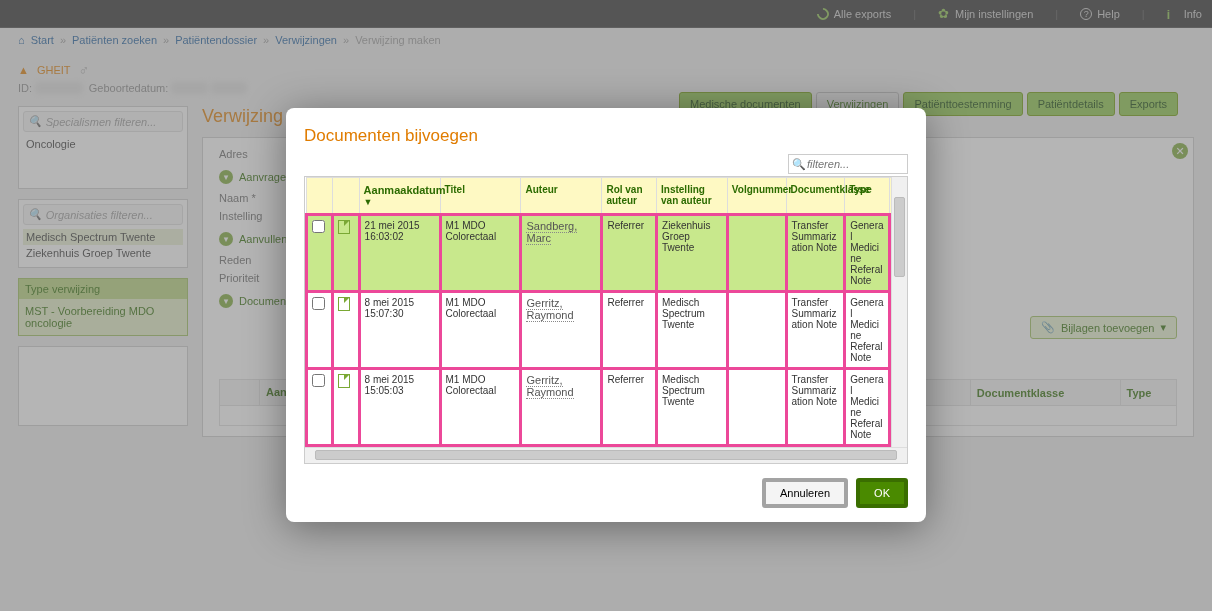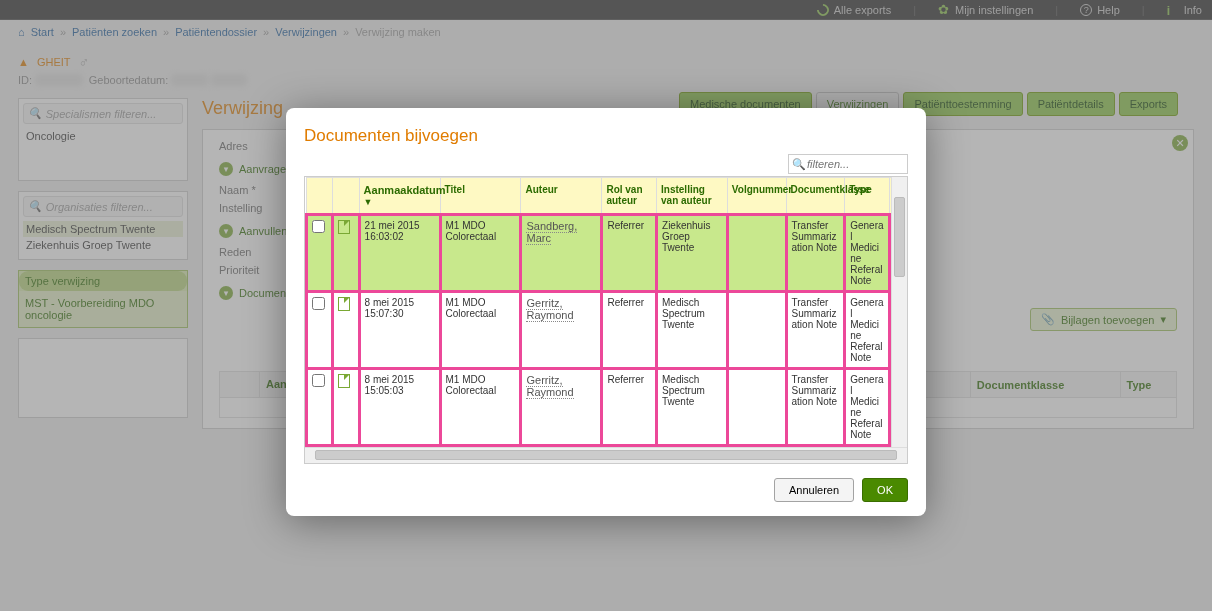--- a/index.html
+++ b/index.html
@@ -1,20 +1,20 @@
 <!DOCTYPE html>
 <html><head>
 <meta charset="utf-8">
 <style>
 *{box-sizing:border-box;margin:0;padding:0;font-family:Verdana,Arial,sans-serif;font-size:11px;}
 body{background:#eee;color:#333;width:1212px;height:611px;position:relative;overflow:hidden;}
 a{color:#1a5c9e;text-decoration:none;}
 
 
-.topbar{height:20px;background:#2b2b2b;color:#ccc;display:flex;justify-content:flex-end;align-items:center;padding:0 10px;gap:22px;font-size:11px;border-bottom:1px solid #444;}
+.topbar{height:28px;background:#2b2b2b;color:#ccc;display:flex;justify-content:flex-end;align-items:center;padding:0 10px;gap:22px;font-size:11px;border-bottom:1px solid #444;}
 .topbar .ti{display:flex;align-items:center;gap:5px;cursor:pointer;}
 .topbar .sep{color:#555;}
 .ico{display:inline-block;width:12px;height:12px;}
 .ico-refresh{border:2px solid #8bc34a;border-radius:50%;border-left-color:transparent;transform:rotate(45deg);}
 .ico-gear{color:#8bc34a;font-size:13px;line-height:12px;}
 .ico-help{border:1px solid #ccc;border-radius:50%;text-align:center;line-height:10px;color:#ccc;font-size:9px;}
 .ico-info{color:#8bc34a;font-weight:bold;font-size:12px;}
 
 
 .breadcrumb{height:24px;background:#eee;display:flex;align-items:center;padding:0 18px;gap:6px;color:#1a5c9e;font-size:11px;}
@@ -37,21 +37,21 @@
 
 .layout{display:flex;gap:14px;padding:8px 18px;}
 .sidebar{width:170px;}
 .filterbox{border:1px solid #ccc;background:#fff;margin-bottom:10px;padding:4px 4px 6px;}
 .filterbox .fhdr{background:#f7f7f7;border:1px solid #ddd;border-radius:3px;padding:3px 4px;color:#999;font-style:italic;display:flex;align-items:center;gap:4px;margin-bottom:4px;}
 .filterbox .mag{color:#aaa;}
 .filterbox .item{padding:2px 3px;}
 .filterbox .item.sel{background:#e8f0d2;}
 .filterbox .item.it{font-style:italic;}
 .typebox{border:1px solid #9cbf5a;background:#d9eab0;}
-.typebox .thdr{background:#b8d67a;padding:4px 6px;color:#2c6b00;font-size:11px;border-radius:9px;}
+.typebox .thdr{background:#b8d67a;padding:4px 6px;color:#2c6b00;font-size:11px;}
 .typebox .tbody{padding:6px;background:#e4f0c6;color:#2c6b00;}
 
 .main{flex:1;}
 .main h2{color:#e07c00;font-size:18px;font-weight:normal;margin-bottom:10px;}
 .panel{border:1px solid #ccc;background:#fff;padding:10px 16px;}
 .sect{display:flex;align-items:center;gap:6px;color:#2c6b00;margin:10px 0 8px;}
 .sect .chev{width:14px;height:14px;background:#7aa834;border-radius:50%;display:inline-flex;align-items:center;justify-content:center;color:#fff;font-size:9px;}
 .frow{display:flex;align-items:center;gap:12px;margin-bottom:6px;}
 .frow label{width:80px;color:#666;}
 .attach-btn{float:right;border:1px solid #9cbf5a;background:#e8f3d0;color:#2c6b00;padding:4px 10px;border-radius:3px;display:flex;align-items:center;gap:6px;cursor:pointer;}
@@ -81,21 +81,21 @@
 .mtbl .doc-ico{width:12px;height:14px;border:1px solid #7aa834;display:inline-block;position:relative;}
 .mtbl .doc-ico::after{content:'';position:absolute;right:-1px;top:-1px;border:3px solid transparent;border-left-color:#7aa834;border-top-color:#7aa834;}
 .mtbl .auth{color:#555;border-bottom:1px dotted #888;}
 .mtbl input[type=checkbox]{width:13px;height:13px;}
 .hscroll{height:16px;background:#f0f0f0;border-top:1px solid #ddd;position:relative;}
 .hscroll .thumb{position:absolute;left:10px;right:10px;top:2px;height:10px;background:#ccc;border:1px solid #bbb;border-radius:2px;}
 .vscroll{position:absolute;right:0;top:0;bottom:16px;width:16px;background:#f0f0f0;border-left:1px solid #ddd;}
 .vscroll .thumb{position:absolute;left:2px;right:2px;top:20px;height:80px;background:#ccc;border:1px solid #bbb;border-radius:2px;}
 
 .modal-btns{display:flex;justify-content:flex-end;gap:8px;margin-top:14px;}
-.modal-btns button{border:1px solid #a3a3a3;background:#f4f4f4;padding:5px 14px;border-radius:3px;cursor:pointer;}
+.modal-btns button{border:4px solid #a3a3a3;background:#f4f4f4;padding:5px 14px;border-radius:3px;cursor:pointer;}
 .modal-btns button.ok{background:#4a8a00;border-color:#3a6e00;color:#fff;font-weight:normal;}
 .panel-wrap{position:relative;}
 </style>
 </head>
 <body>
 
 <div class="topbar">
   <div class="ti">
       <span class="ico ico-refresh"></span>
       <span>Alle exports</span>

